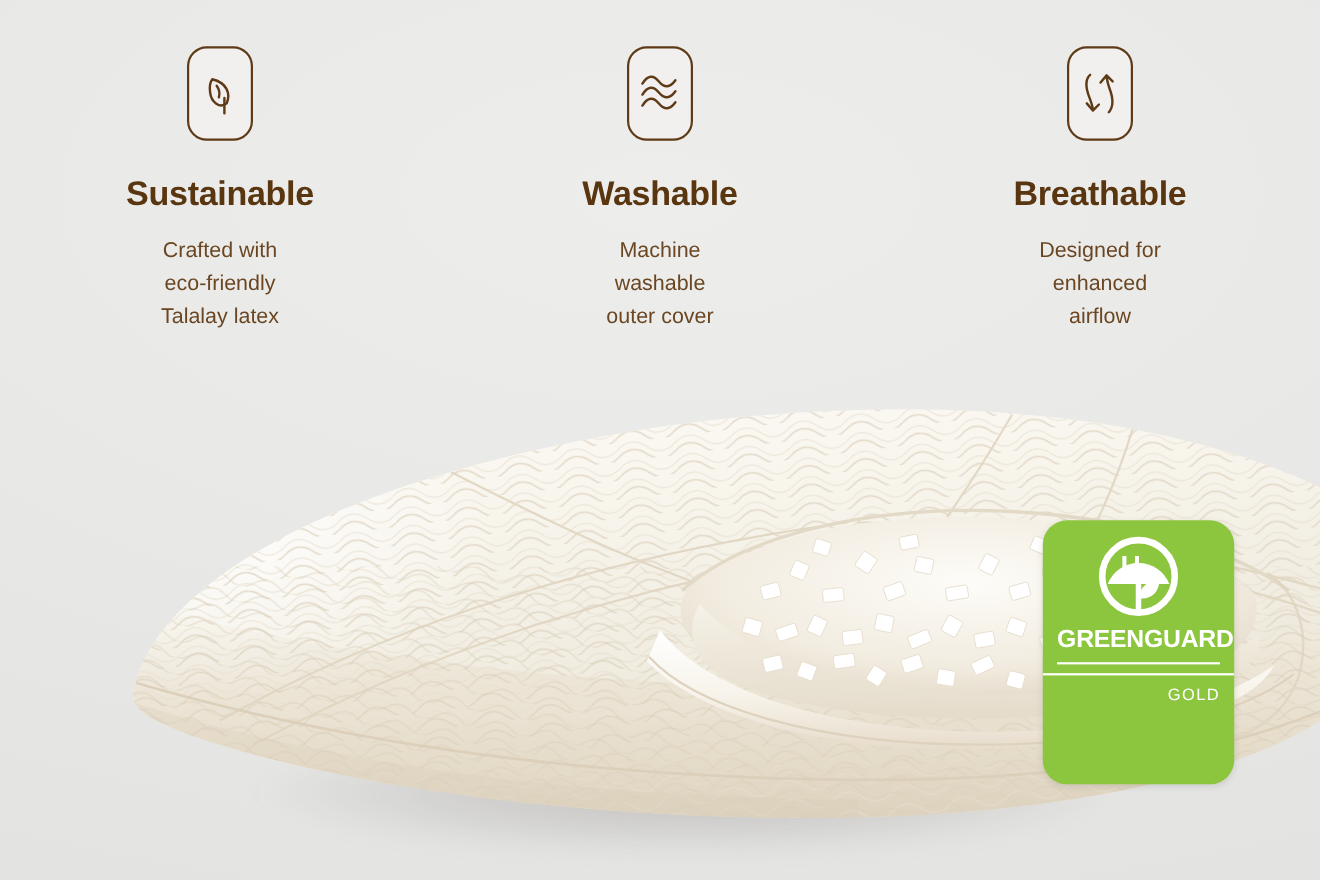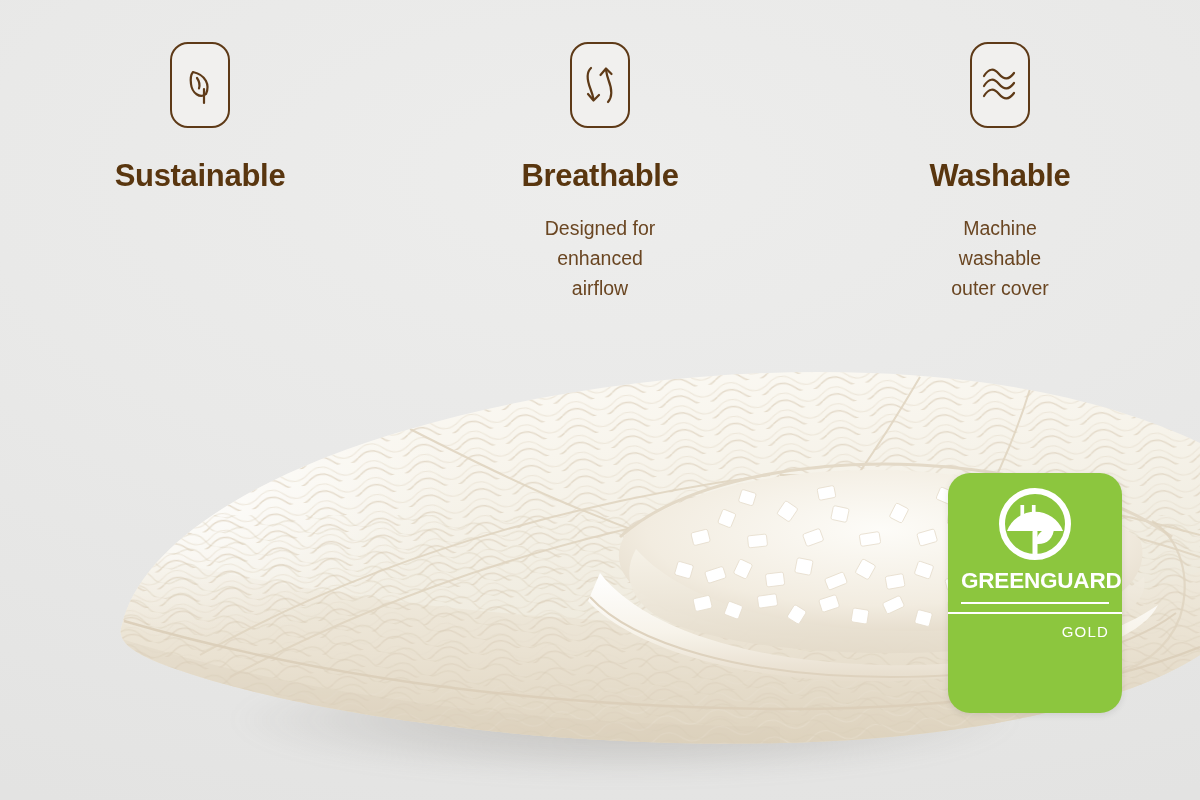--- a/index.html
+++ b/index.html
@@ -372,50 +372,53 @@
       <div class="icon-box">
         <svg width="32" height="44" viewBox="0 0 32 44">
           <g fill="none" stroke="#5e3a17" stroke-width="2.2" stroke-linecap="round" stroke-linejoin="round">
             <path d="M 9 9 C 22 12, 26 22, 22 31 C 16 36, 8 30, 7 21 C 6.3 16, 7 11.5, 9 9 Z"></path>
             <path d="M 20 40 L 20 26"></path>
             <path d="M 13 15 C 15.5 18.5, 16 22, 15 25.5"></path>
           </g>
         </svg>
       </div>
       <div class="feature-title">Sustainable</div>
+      <div class="feature-desc">Crafted with
+eco-friendly
+Talalay latex</div>
+    </div>
+
+    <div class="feature">
+      <div class="icon-box">
+        <svg width="38" height="40" viewBox="0 0 38 40">
+          <g fill="none" stroke="#5e3a17" stroke-width="2.2" stroke-linecap="round">
+            <path d="M 3 11 C 8 3, 13 3, 18 9 C 23 15, 28 15, 33 8"></path>
+            <path d="M 3 21 C 8 13, 13 13, 18 19 C 23 25, 28 25, 33 18"></path>
+            <path d="M 3 31 C 8 23, 13 23, 18 29 C 23 35, 28 35, 33 28"></path>
+          </g>
+        </svg>
+      </div>
+      <div class="feature-title">Washable</div>
+      <div class="feature-desc">Machine
+washable
+outer cover</div>
     </div>
 
     <div class="feature">
       <div class="icon-box">
         <svg width="36" height="46" viewBox="0 0 36 46">
           <g fill="none" stroke="#5e3a17" stroke-width="2.2" stroke-linecap="round" stroke-linejoin="round">
             <path d="M 9 6 C 4.5 10, 5 18, 8.5 27 C 10 31, 11 34, 11.5 37"></path>
             <path d="M 6 32 L 11.5 38.5 L 17 33"></path>
             <path d="M 26 40 C 30.5 35, 30 27, 26.5 18 C 25 14, 24.5 11, 24 8"></path>
             <path d="M 18.5 13 L 24 6.5 L 29.5 12"></path>
           </g>
         </svg>
       </div>
       <div class="feature-title">Breathable</div>
       <div class="feature-desc">Designed for
 enhanced
 airflow</div>
     </div>
 
-    <div class="feature">
-      <div class="icon-box">
-        <svg width="38" height="40" viewBox="0 0 38 40">
-          <g fill="none" stroke="#5e3a17" stroke-width="2.2" stroke-linecap="round">
-            <path d="M 3 11 C 8 3, 13 3, 18 9 C 23 15, 28 15, 33 8"></path>
-            <path d="M 3 21 C 8 13, 13 13, 18 19 C 23 25, 28 25, 33 18"></path>
-            <path d="M 3 31 C 8 23, 13 23, 18 29 C 23 35, 28 35, 33 28"></path>
-          </g>
-        </svg>
-      </div>
-      <div class="feature-title">Washable</div>
-      <div class="feature-desc">Machine
-washable
-outer cover</div>
-    </div>
-
   </div>
 
 </div>
 
 </body></html>

